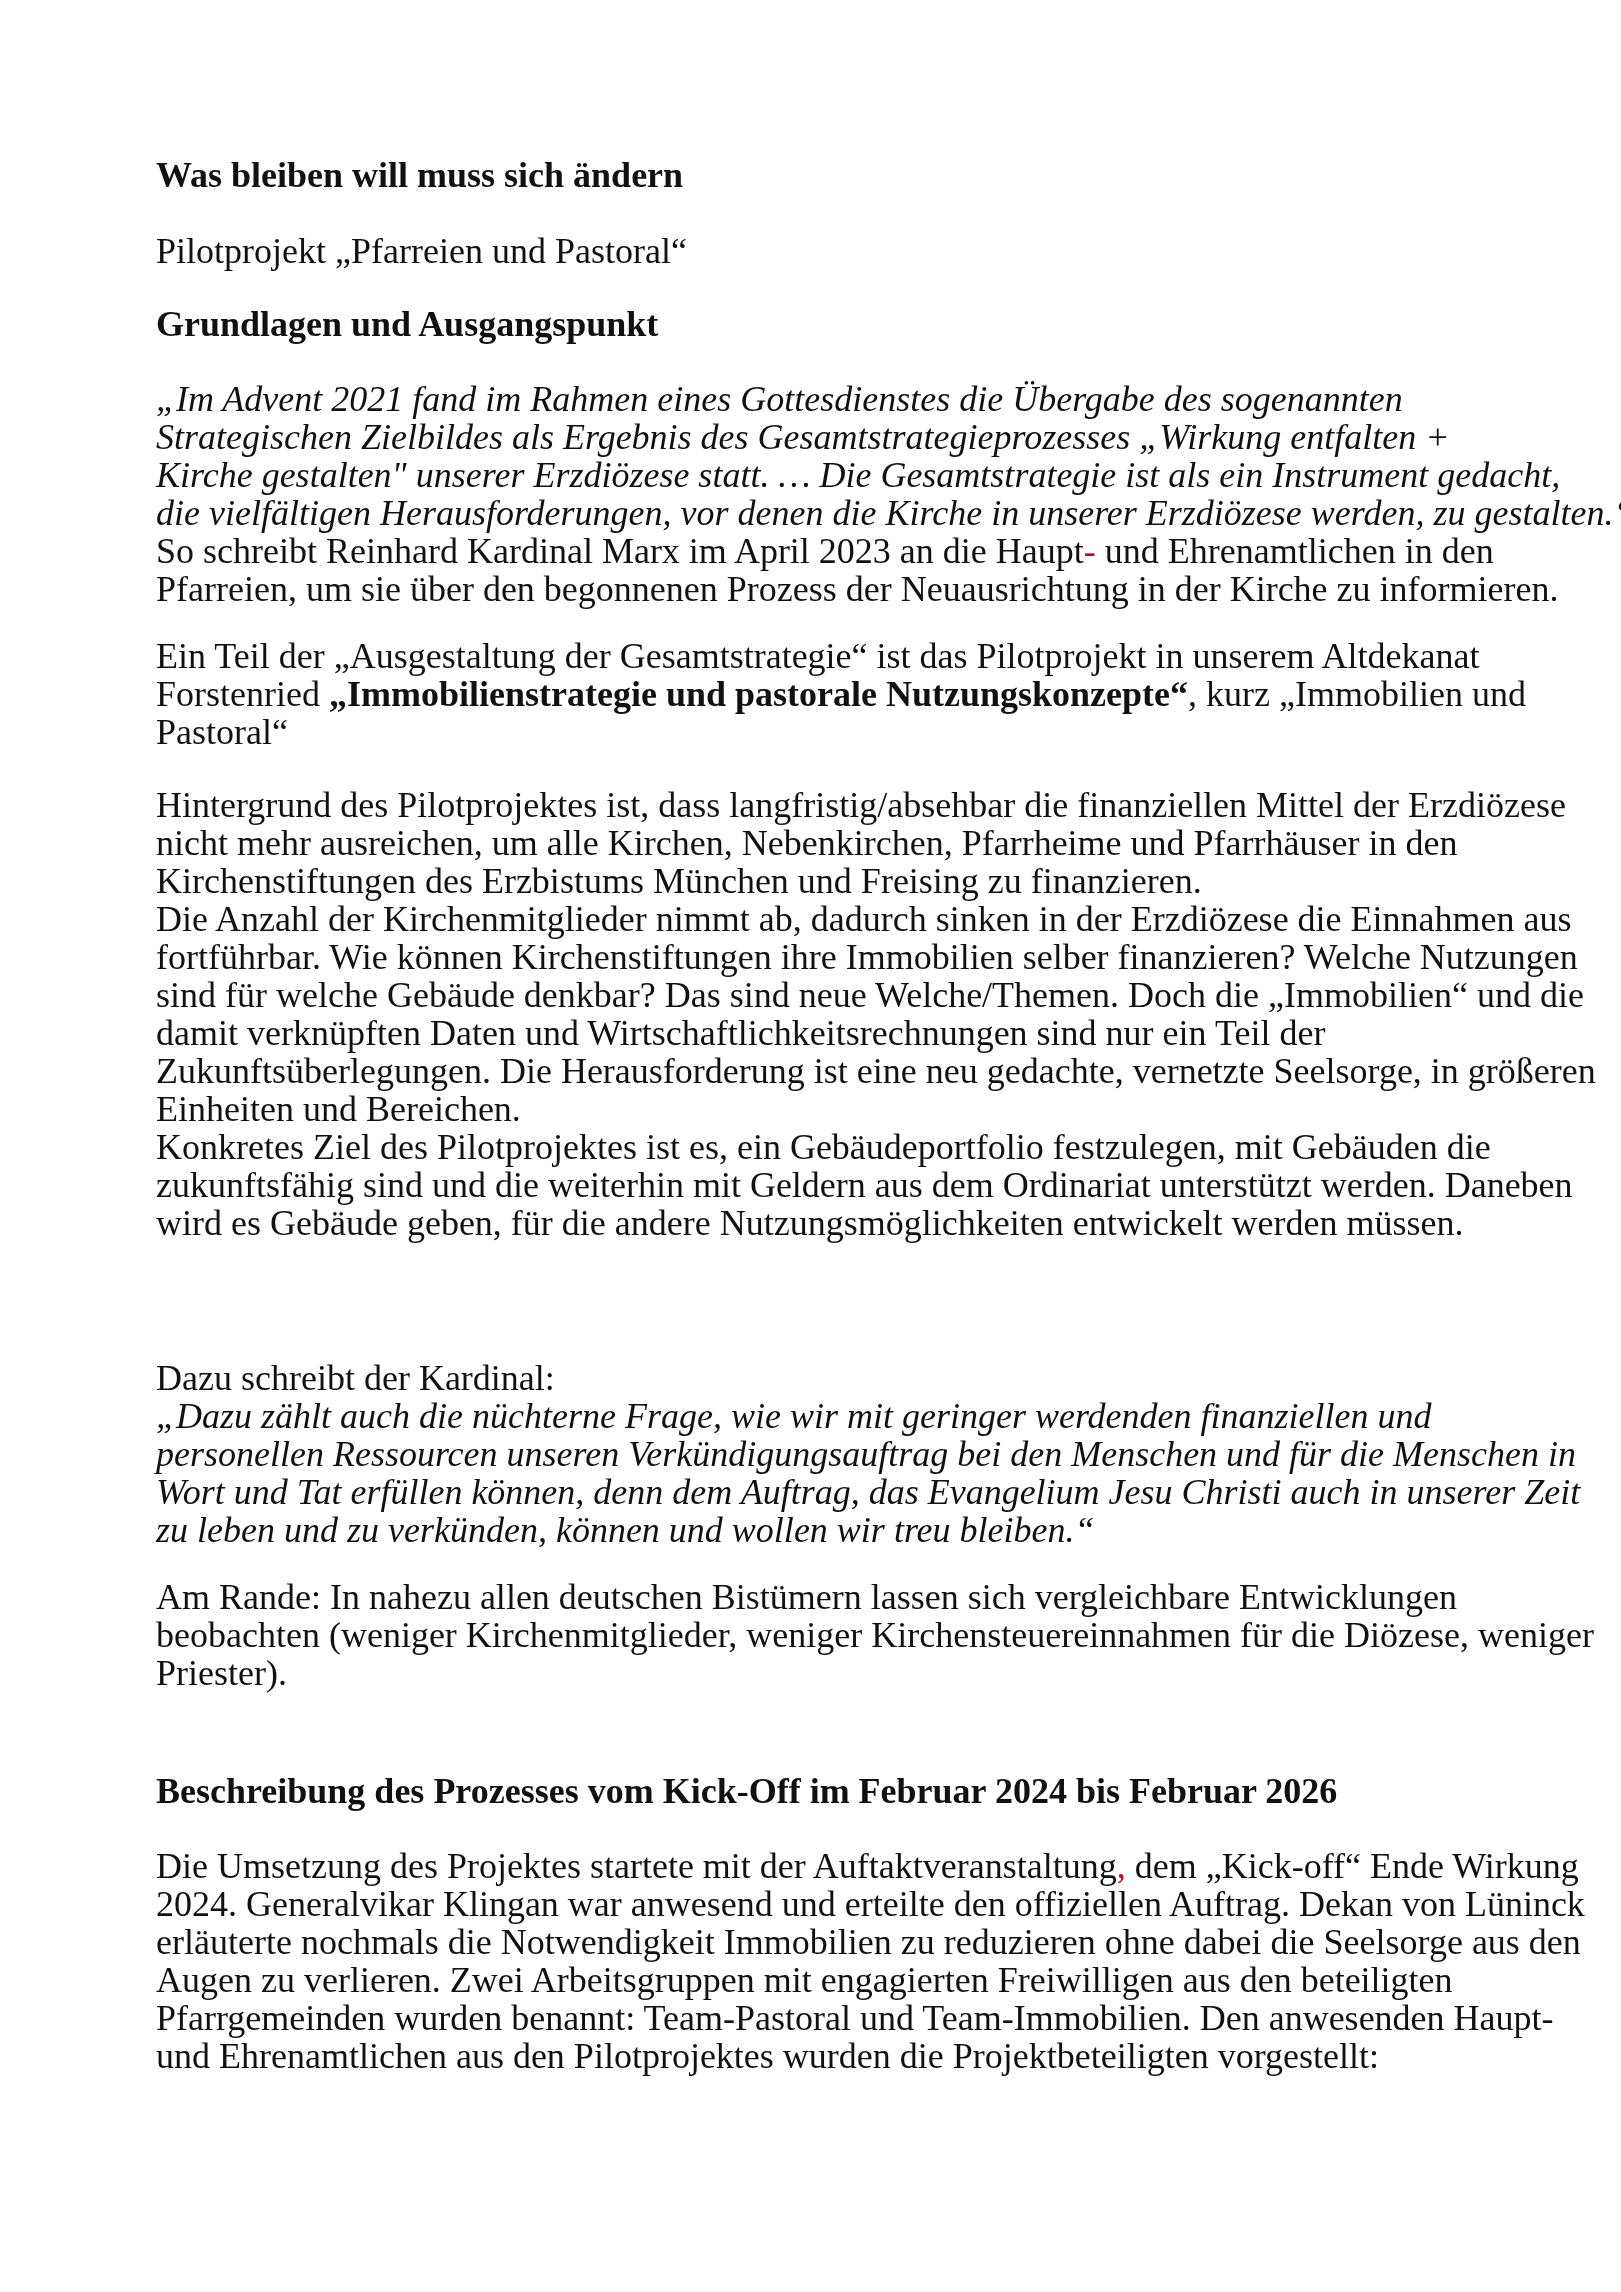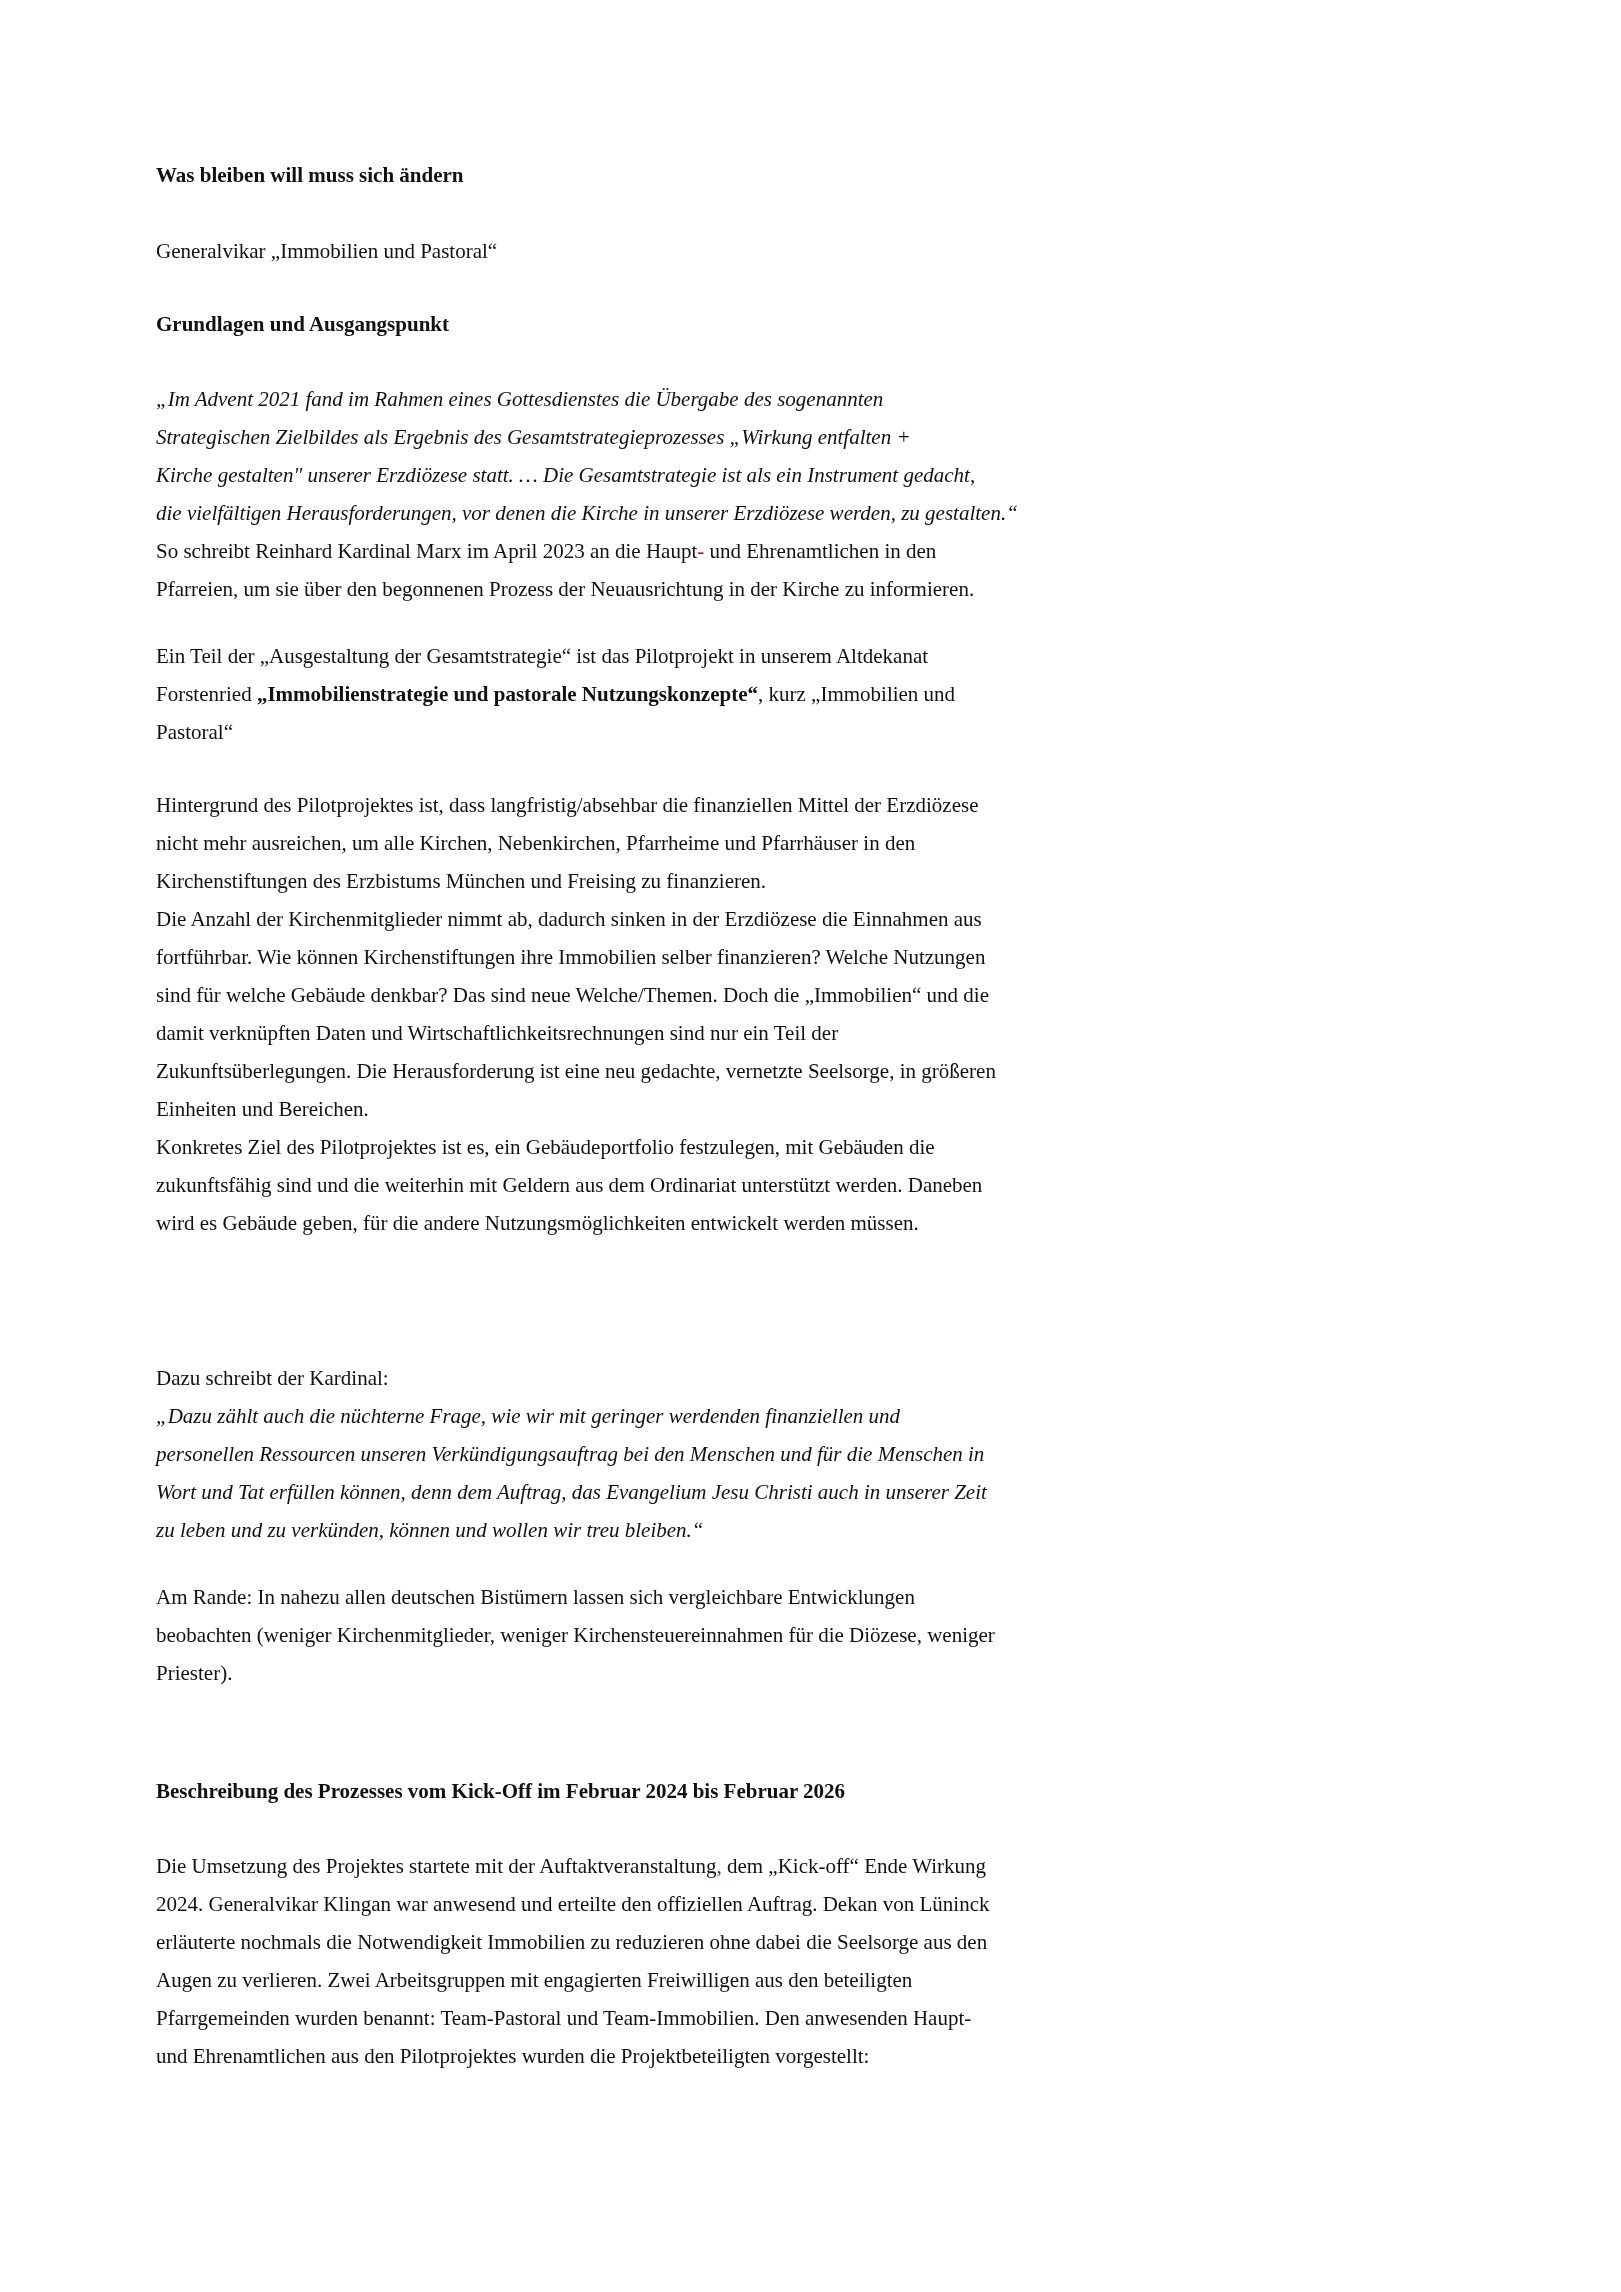--- a/index.html
+++ b/index.html
@@ -1,36 +1,36 @@
 <!DOCTYPE html>
 <html style="font-size:14.3px"><head>
 <meta charset="utf-8">
 <style>
   html, body { margin: 0; padding: 0; background: #ffffff; }
   body { width: 1622px; height: 2293px; position: relative; overflow: hidden;
          font-family: "Liberation Serif", "DejaVu Serif", serif; color: #111111; }
   .page { position: absolute; left: 0; top: 0; width: 1622px; height: 2293px; background: #fff; }
-  .blk { position: absolute; left: 156px; width: 1343px; font-size: 21px; line-height: 38px; white-space: nowrap; }
+  .blk { position: absolute; left: 156px; width: 1343px; font-size: 36px; line-height: 38px; white-space: nowrap; }
   .blk .ln { display: block; height: 38px; }
   .h { font-weight: bold; }
   .it { font-style: italic; }
   .b { font-weight: bold; }
   .red { color: #d0021b; }
 </style>
 </head>
 <body>
 
 <div class="page">
 
   <div class="blk h" style="top:156px;">
     <span class="ln">Was bleiben will muss sich ändern</span>
   </div>
 
   <div class="blk" style="top:232px;">
-    <span class="ln">Generalvikar „Immobilien und Pastoral“</span>
+    <span class="ln">Pilotprojekt „Pfarreien und Pastoral“</span>
   </div>
 
   <div class="blk h" style="top:305px;">
     <span class="ln">Grundlagen und Ausgangspunkt</span>
   </div>
 
   <div class="blk" style="top:380px;">
     <span class="ln it">„Im Advent 2021 fand im Rahmen eines Gottesdienstes die Übergabe des sogenannten</span>
     <span class="ln it">Strategischen Zielbildes als Ergebnis des Gesamtstrategieprozesses „Wirkung entfalten +</span>
     <span class="ln it">Kirche gestalten" unserer Erzdiözese statt. … Die Gesamtstrategie ist als ein Instrument gedacht,</span>

